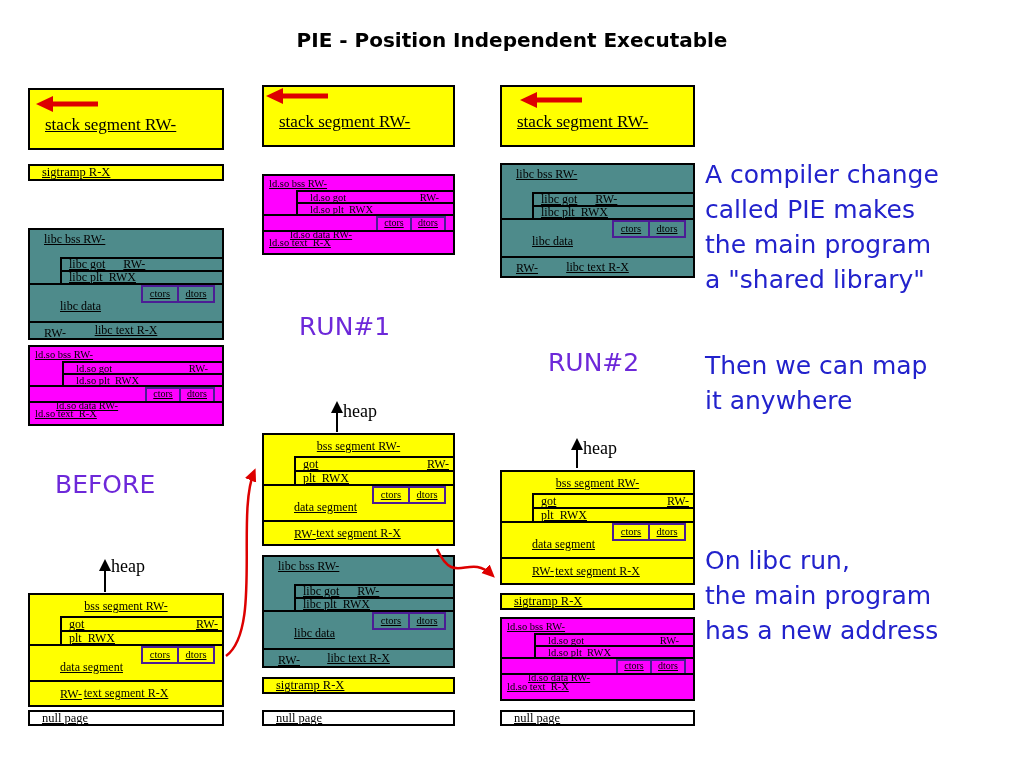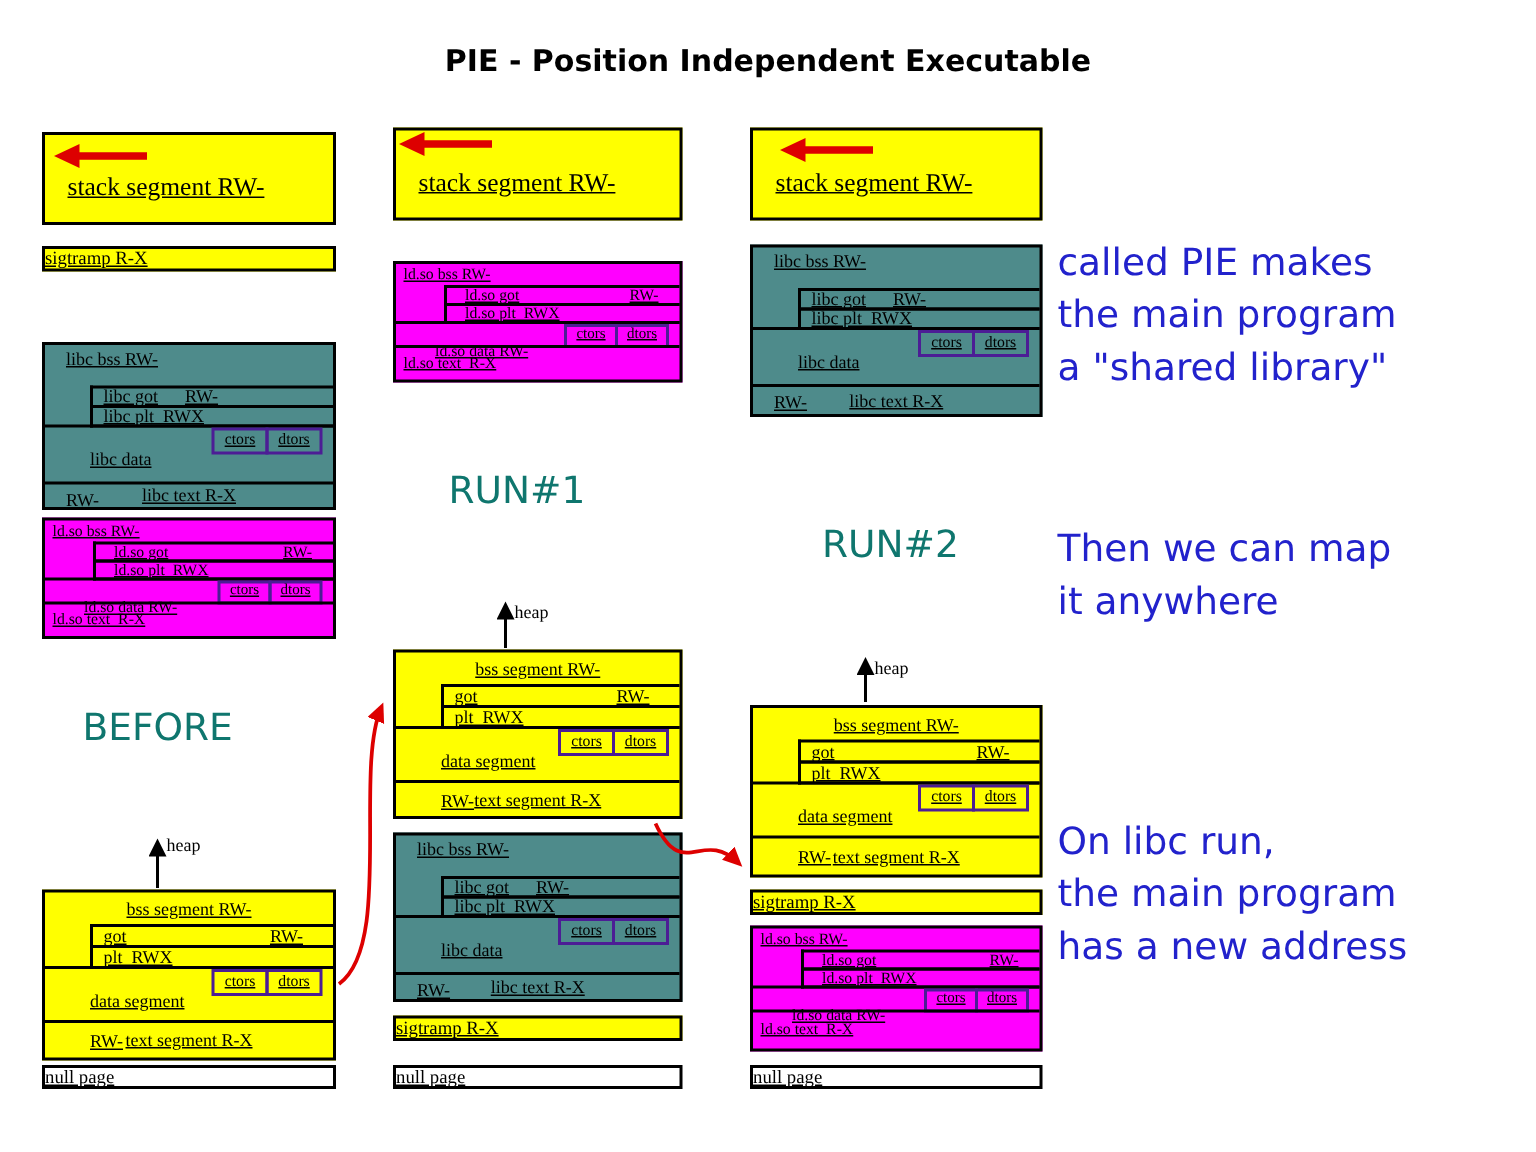--- a/index.html
+++ b/index.html
@@ -11,21 +11,21 @@
            font-family: "DejaVu Sans", sans-serif; font-weight: bold; font-size: 20px; }
 
   .yellow  { background: #ffff00; }
   .magenta { background: #ff00ff; }
   .teal    { background: #4e8b8b; }
   .white   { background: #ffffff; }
   .u { text-decoration: underline; }
 
   .bx { position: absolute; border: 2px solid #000; }
   .stack { display: flex; align-items: flex-end; padding: 0 0 13px 15px; font-size: 17px; }
-  .thin  { display: flex; align-items: center; font-size: 12.5px; }
+  .thin  { display: flex; align-items: center; padding-left: 12px; font-size: 12.5px; }
 
   .grp { position: absolute; border: 2px solid #000; display: flex; flex-direction: column;
          font-size: 12px; line-height: 1.05; }
   .row { flex: 0 0 auto; white-space: pre; }
   .rh  { padding: 3px 0 0 14px; }
   .ri  { border: 2px solid #000; border-right: none; margin-left: 30px; display: flex;
          align-items: center; padding: 0 8px 0 7px; }
   .ri + .ri { margin-top: -2px; text-align: right; }
   .rd  { margin-top: -2px; border-top: 2px solid #000; display: flex;
          justify-content: space-between; align-items: flex-start; }
@@ -33,21 +33,21 @@
   .dlab .p2 { display: block; }
   .cds { display: flex; margin-right: 7px; }
   .cd  { display: block; border: 2px solid #4c1d95; width: 38px; text-align: center;
          font-size: 10.5px; padding: 1px 0 2px; }
   .cd + .cd { margin-left: -2px; }
   .rt  { border-top: 2px solid #000; flex: 1 1 auto; display: flex; align-items: center; justify-content: center; }
 
   
   .grp-main .rh { height: 21px; text-align: center; padding: 5px 0 0 0; }
   .grp-main .ri { height: 16px; }
-  .grp-main .ri-got { justify-content: space-between; padding-right: 20px; }
+  .grp-main .ri-got { justify-content: space-between; padding-right: 4px; }
   .grp-main .rd { height: 36px; }
   .grp-main .p2 { margin-left: 24px; margin-top: 2px; }
 
   
   .grp-libc .rh { height: 27px; }
   .grp-libc .ri { height: 15px; }
   .grp-libc .ri-got .perm { margin-left: 18px; }
   .grp-libc .rd { height: 38px; }
   .grp-libc .p2 { margin-left: 8px; margin-top: 2px; }
 
@@ -56,22 +56,22 @@
   .grp-ldso .rh { height: 14px; padding: 2px 0 0 5px; }
   .grp-ldso .ri { height: 14px; margin-left: 32px; padding-left: 12px; }
   .grp-ldso .ri-got { justify-content: space-between; padding-right: 14px; }
   .grp-ldso .rd { height: 16px; }
   .grp-ldso .dlab { padding: 2px 0 0 5px; }
   .grp-ldso .rt { justify-content: flex-start; padding-left: 5px; }
   .grp-ldso .cd { width: 36px; font-size: 10px; padding: 0 0 1px; }
 
   .note { position: absolute; font-family: "DejaVu Sans", sans-serif; font-size: 25px;
           line-height: 35px; color: #2222cc; }
-  .blab { position: absolute; font-family: "DejaVu Sans", sans-serif; font-size: 25px; color: #0f766e; }
-  .heap-label { position: absolute; font-size: 12px; }
+  .blab { position: absolute; font-family: "DejaVu Sans", sans-serif; font-size: 25px; color: #6d28d9; }
+  .heap-label { position: absolute; font-size: 18px; }
   .overlay { position: absolute; left: 0; top: 0; pointer-events: none; }
 </style>
 </head>
 <body>
 
 <div id="stage">
 
   <div class="title">PIE - Position Independent Executable</div>
 
   <div class="bx yellow stack" style="left:28px;top:88px;width:196px;height:62px">
@@ -311,20 +311,21 @@
       </div>
     </div>
     <div class="row rt u">ld.so text  R-X</div>
   </div>
 
   <div class="bx white thin" style="left:500px;top:710px;width:195px;height:16px">
     <span class="u">null page</span>
   </div>
 
   <div class="note" style="left:705px;top:157px">
+    <div>A compiler change</div>
     <div>called PIE makes</div>
     <div>the main program</div>
     <div>a "shared library"</div>
   </div>
 
   <div class="note" style="left:705px;top:348px">
     <div>Then we can map</div>
     <div>it anywhere</div>
   </div>
 

